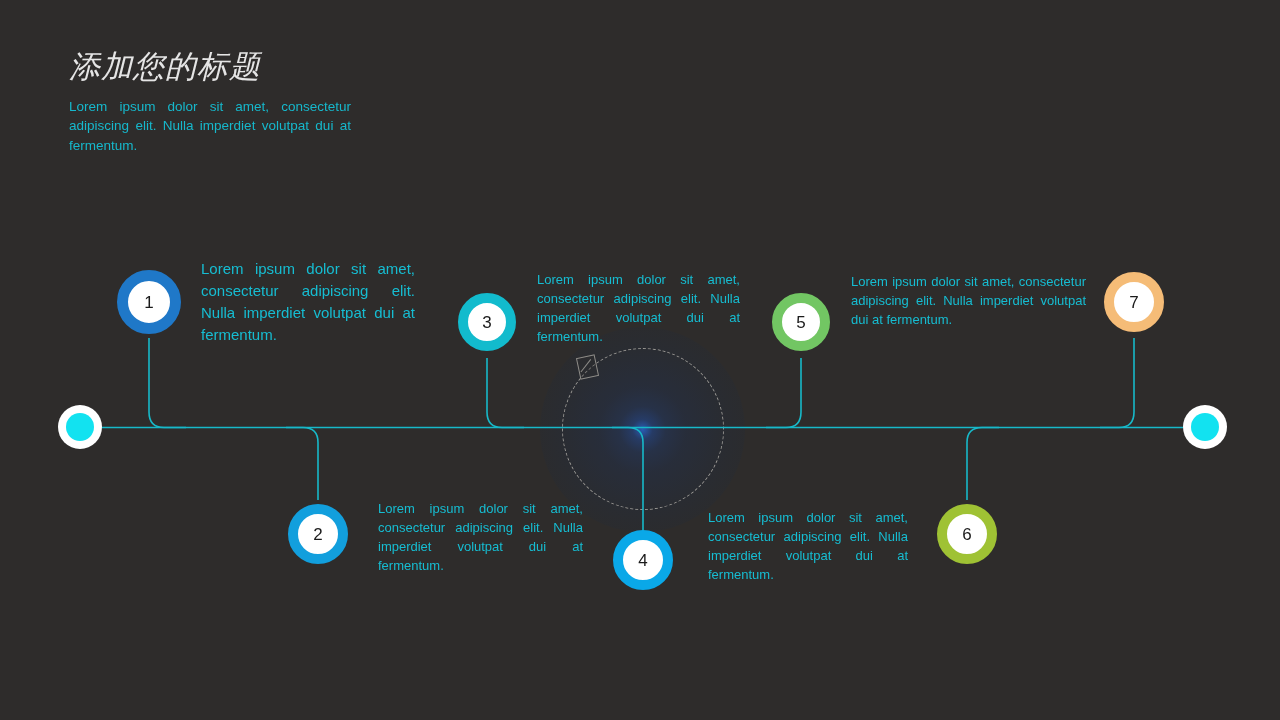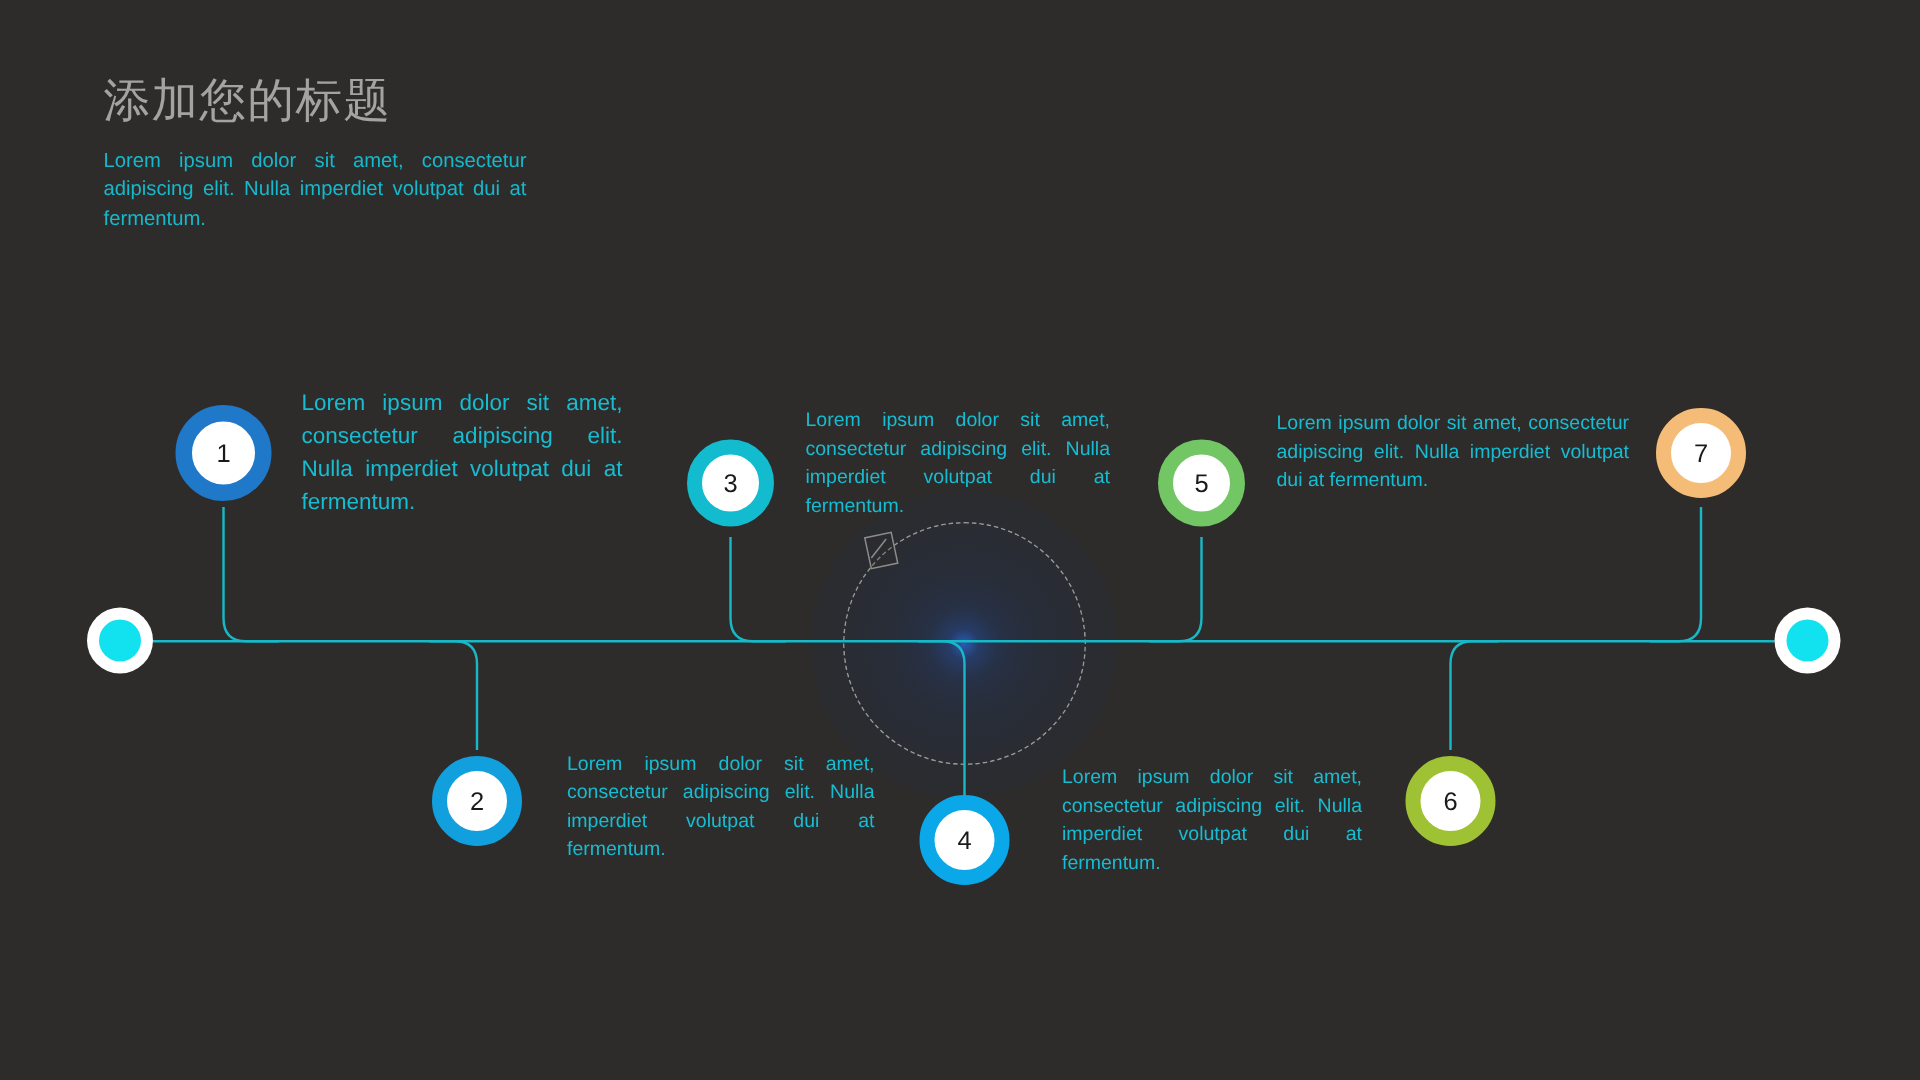--- a/index.html
+++ b/index.html
@@ -20,23 +20,24 @@
   #header {
     position: absolute;
     left: 69px;
     top: 48px;
     width: 420px;
   }
   #title {
     margin: 0;
     font-size: 31px;
     font-weight: normal;
-    color: #a3a3a3;
+    color: #e5e5e5;
     letter-spacing: 1px;
     line-height: 1.25;
+    font-style: italic;
   }
   #subtitle {
     margin: 10px 0 0 0;
     width: 282px;
     font-size: 13.5px;
     line-height: 19.5px;
     color: #16b8cc;
     text-align: justify;
     text-align-last: left;
   }

